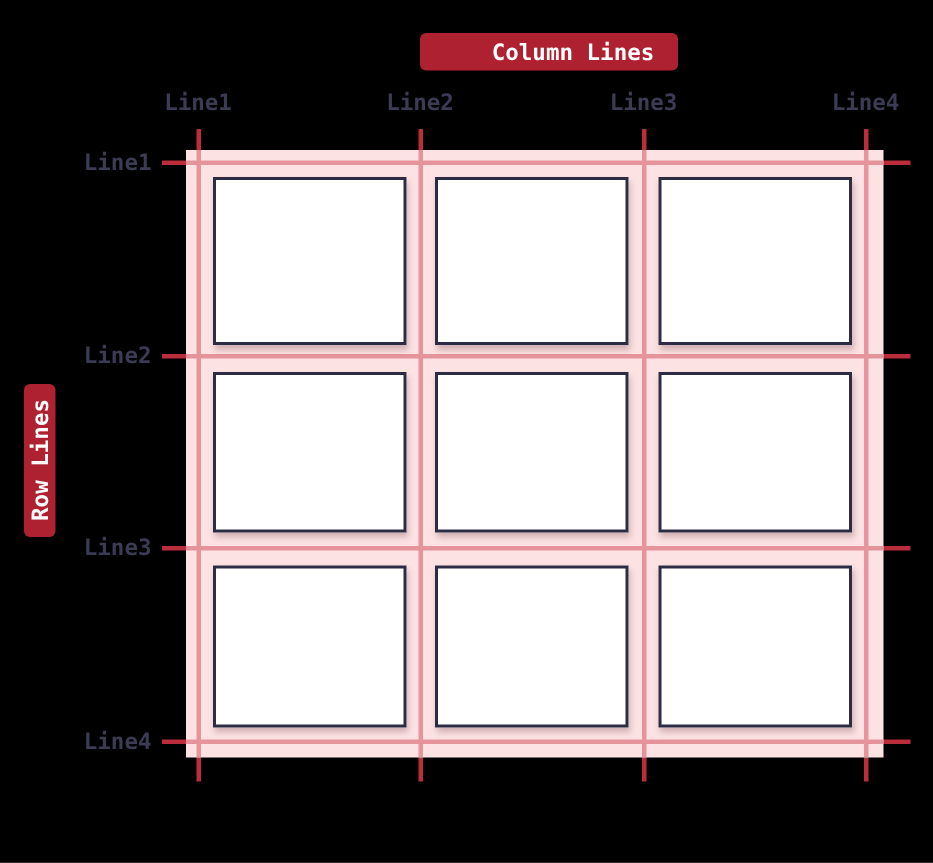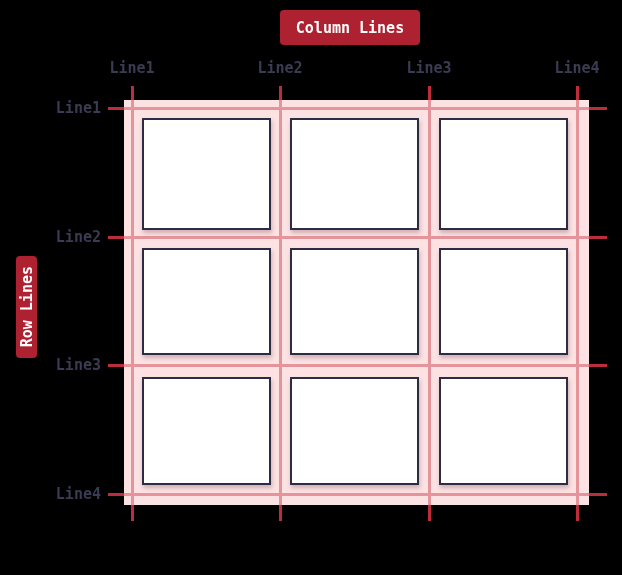--- a/index.html
+++ b/index.html
@@ -5,21 +5,21 @@
   html,body{margin:0;padding:0;background:#000;}
   .stage{
     position:relative;width:622px;height:575px;overflow:hidden;
     background:var(--background,#000);
     font-family:"DejaVu Sans Mono","Liberation Mono",monospace;
     font-weight:bold;
   }
   
   .badge{position:absolute;background:var(--badge-bg,#ad2130);color:var(--badge-text,#fff);
     display:flex;align-items:center;justify-content:center;border-radius:4px;font-size:15px;}
-  .badge-col{left:280px;top:10px;width:140px;height:35px;}
+  .badge-col{left:280px;top:22px;width:140px;height:25px;padding-left:32px;}
   .badge-row{left:16px;top:256px;width:21px;height:102px;}
   .vtext{writing-mode:vertical-rl;transform:rotate(180deg);font-size:15px;color:var(--badge-text,#fff);}
   
   .col-label{position:absolute;top:60px;transform:translateX(-50%);color:var(--label-text,#3b3b54);
     font-size:15px;line-height:16px;white-space:nowrap;}
   .c1{left:132px}.c2{left:280px}.c3{left:429px}.c4{left:577px}
   .row-label{position:absolute;left:29px;width:72px;text-align:right;color:var(--label-text,#3b3b54);
     font-size:15px;line-height:16px;}
   .r1{top:100px}.r2{top:229px}.r3{top:357px}.r4{top:486px}
   

